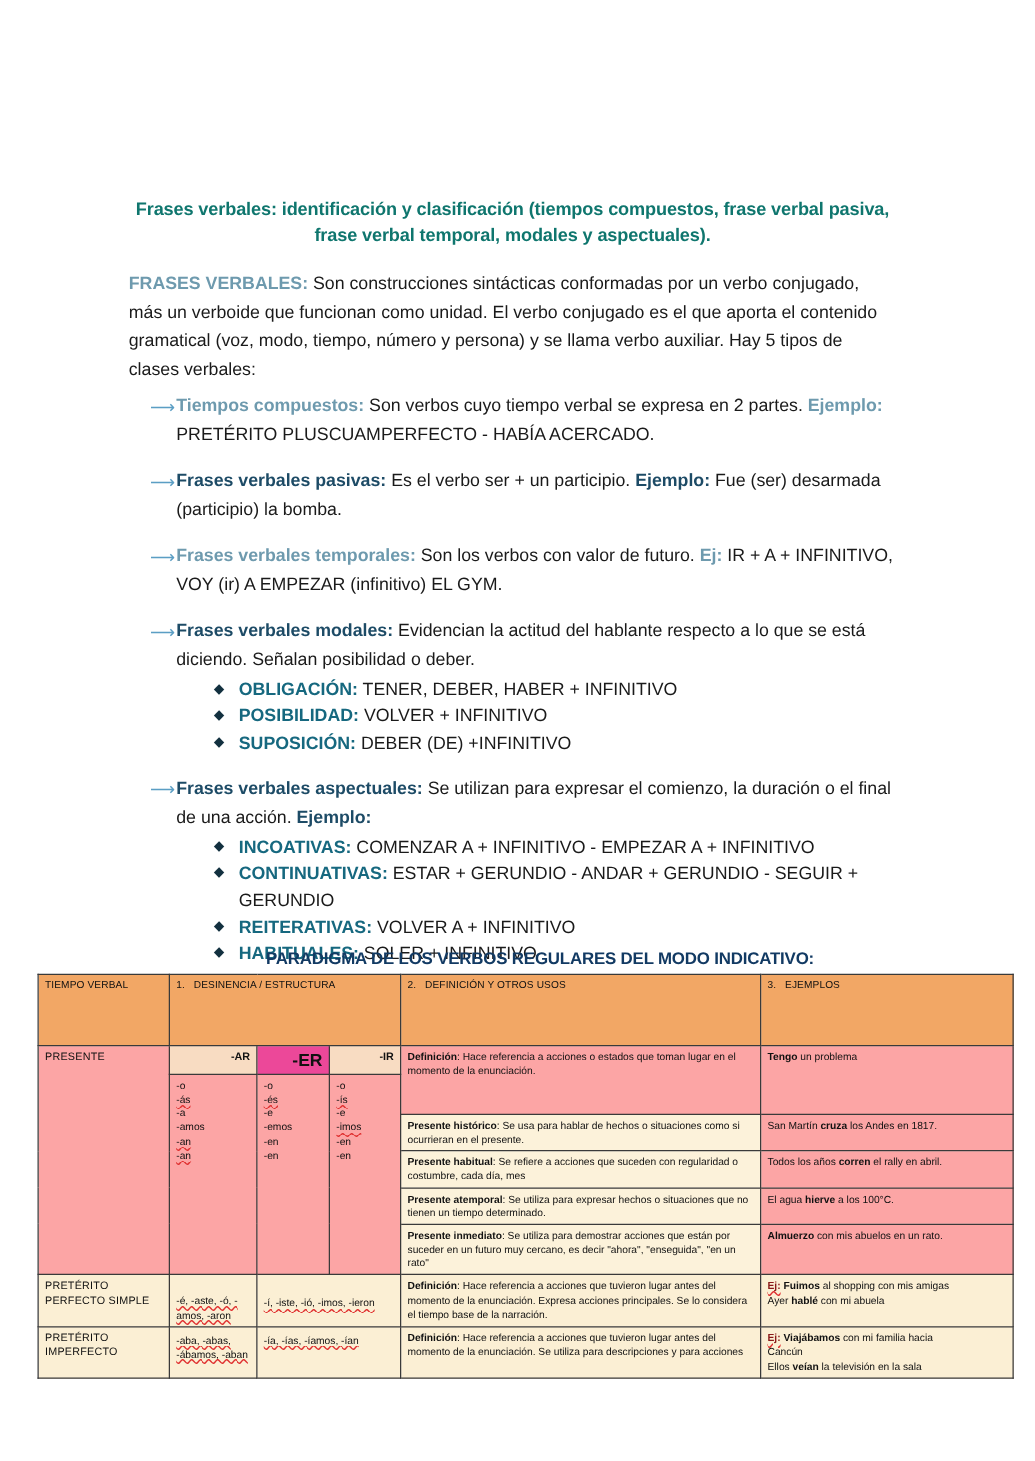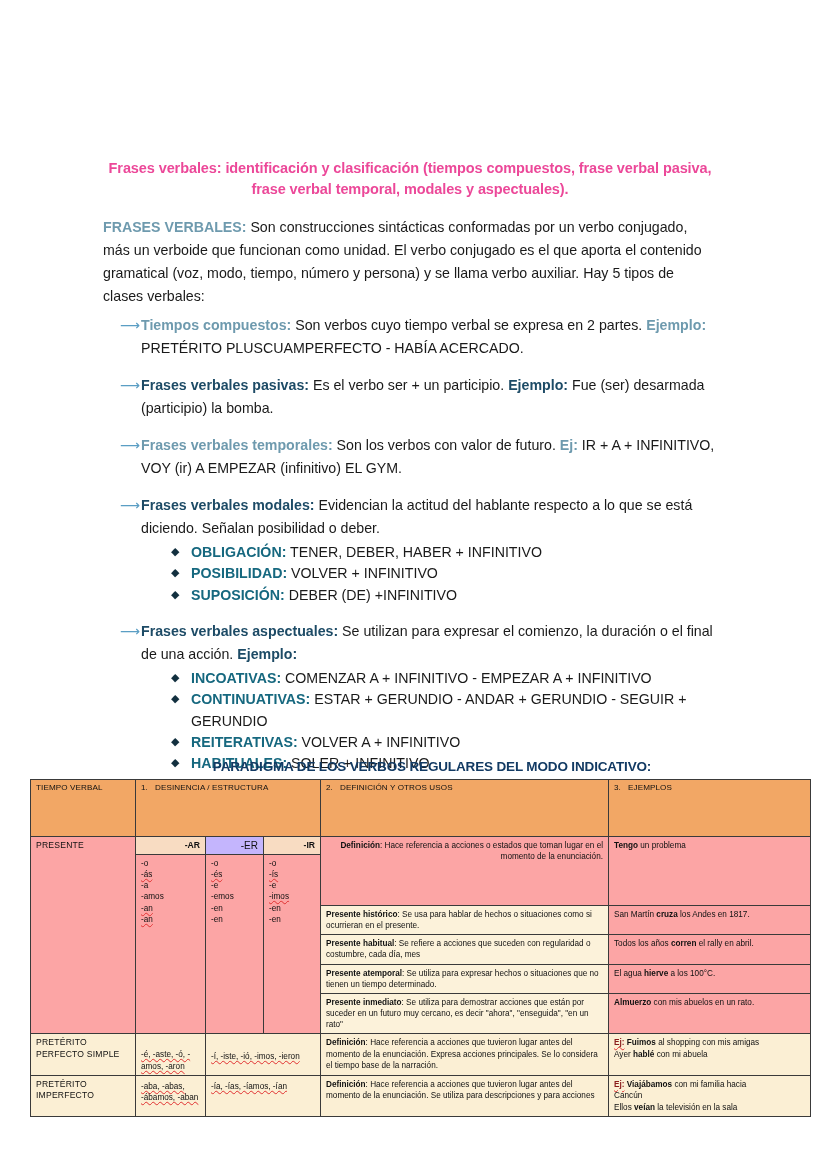--- a/index.html
+++ b/index.html
@@ -12,21 +12,21 @@
   }
   .page { position: relative; width: 828px; height: 1169px; background:#fff; }
 
   
   .prose { position: absolute; left: 103px; top: 158px; width: 614px; }
 
   .doc-title {
     text-align: center;
     font-size: 14.5px;
     font-weight: bold;
-    color: #ec4899;
+    color: #0f766e;
     line-height: 1.45;
     margin: 0 0 16px 0;
     letter-spacing: -0.1px;
   }
 
   .intro {
     font-size: 14.2px;
     line-height: 1.62;
     color: #1a1a1a;
     margin: 0 0 4px 0;
@@ -212,23 +212,23 @@
         <tr class="hdr">
           <td>TIEMPO VERBAL</td>
           <td colspan="3"><span class="num">1.</span><span>DESINENCIA / ESTRUCTURA</span></td>
           <td><span class="num">2.</span><span>DEFINICIÓN Y OTROS USOS</span></td>
           <td><span class="num">3.</span><span>EJEMPLOS</span></td>
         </tr>
 
         <tr>
           <td class="cell-white tiempo" rowspan="6">PRESENTE</td>
           <td class="subh" style="background:#F8DCC2;font-weight:bold;text-align:right;font-size:8.6px;">-AR</td>
-          <td class="subh" style="background:#c4b5fd;font-weight:normal;text-align:right;font-size:10px;">-ER</td>
+          <td class="subh" style="background:#ec4899;font-weight:bold;text-align:right;font-size:14px;">-ER</td>
           <td class="subh" style="background:#F8DCC2;font-weight:bold;text-align:right;font-size:8.6px;">-IR</td>
-          <td class="cell-white defn" rowspan="2" style="height:69px;text-align:right;">
+          <td class="cell-white defn" rowspan="2" style="height:55px;">
             <b>Definición</b><span>: Hace referencia a acciones o estados que toman lugar en el momento de la enunciación.</span>
           </td>
           <td class="cell-white ej" rowspan="2">
             <b>Tengo</b><span> un problema</span>
           </td>
         </tr>
 
         <tr>
           <td class="cell-white endings" rowspan="5">
             <div>-o</div>

